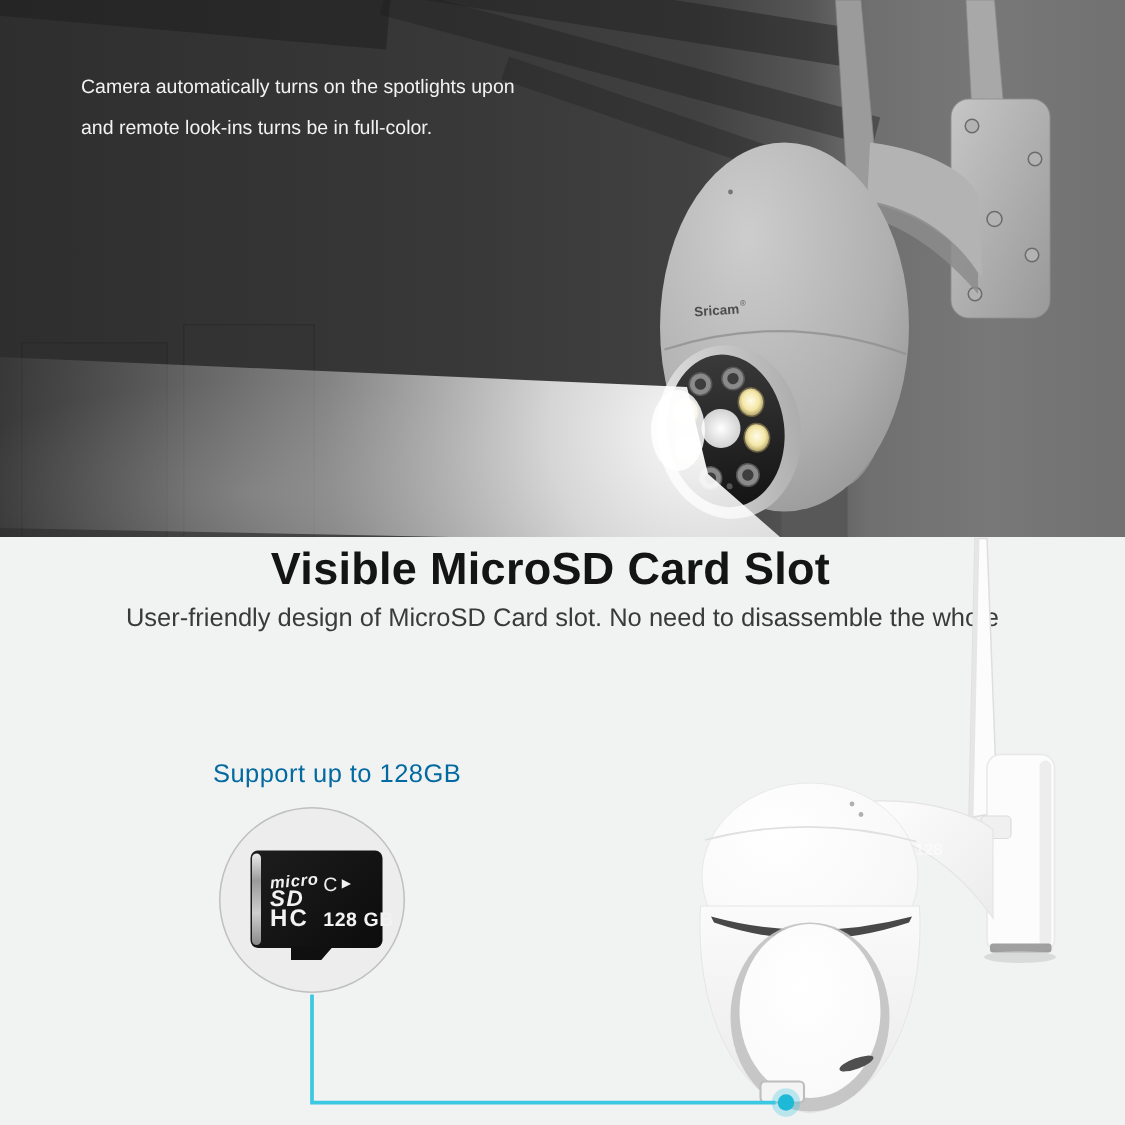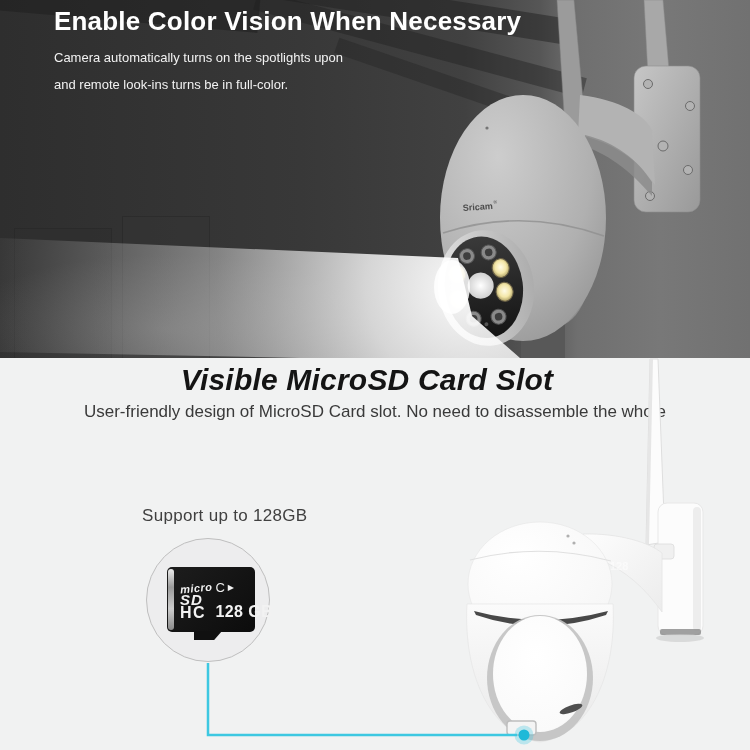--- a/index.html
+++ b/index.html
@@ -25,27 +25,27 @@
   .floor-glow{position:absolute;inset:0;background:radial-gradient(ellipse 40% 30% at 22% 92%,rgba(140,140,140,.30),rgba(0,0,0,0) 70%);}
   .top-title{
     position:absolute;left:54px;top:6px;margin:0;
     font-size:26px;font-weight:700;color:#ffffff;letter-spacing:.2px;white-space:nowrap;
   }
   .top-body{position:absolute;left:54px;top:44px;color:#f2f2f2;font-size:13px;line-height:27px;}
   
   .section-bottom{position:absolute;left:0;top:358px;width:750px;height:392px;background:#f1f2f2;}
   .bottom-title{
     position:absolute;left:0;top:5px;width:734px;margin:0;text-align:center;
-    font-size:30px;font-weight:700;color:#141414;letter-spacing:.2px;font-style:italic;
+    font-size:30px;font-weight:700;color:#141414;letter-spacing:.2px;
   }
   .bottom-sub{
     position:absolute;left:0;top:44px;width:750px;margin:0;text-align:center;
     font-size:17px;color:#3a3a3a;
   }
-  .support-label{position:absolute;left:142px;top:148px;font-size:17px;color:#404040;letter-spacing:.3px;}
+  .support-label{position:absolute;left:142px;top:148px;font-size:17px;color:#0369a1;letter-spacing:.3px;}
   
   .card-circle{
     position:absolute;left:146px;top:180px;width:124px;height:124px;border-radius:50%;
     background:#ededee;border:1px solid #bfbfbf;box-sizing:border-box;
   }
   .sd-card{
     position:absolute;left:20px;top:28px;width:88px;height:65px;border-radius:5px;
     background:linear-gradient(135deg,#1d1d1d,#0c0c0c);
   }
   .sd-edge{
@@ -58,40 +58,39 @@
   }
   .sd-content{position:absolute;left:13px;top:7px;right:3px;bottom:5px;display:flex;color:#f2f2f2;}
   .sd-logo{display:flex;flex-direction:column;justify-content:center;align-items:flex-start;width:42px;}
   .sd-logo .micro{font-size:11px;font-weight:700;font-style:italic;letter-spacing:.5px;transform:rotate(-5deg);line-height:10px;}
   .sd-logo .sdtxt{font-size:15px;font-weight:800;font-style:italic;letter-spacing:1px;line-height:14px;}
   .sd-logo .hctxt{font-size:16px;font-weight:800;letter-spacing:1.5px;line-height:11px;}
   .sd-right{display:flex;flex-direction:column;justify-content:center;margin-left:3px;}
   .class-row{display:flex;align-items:center;gap:3px;}
   .class-c{font-size:13px;color:#ededed;}
   .play{font-size:8px;line-height:8px;}
-  .capacity{font-size:16px;font-weight:700;letter-spacing:.4px;margin-top:8px;white-space:nowrap;}
+  .capacity{font-size:13px;font-weight:700;letter-spacing:.4px;margin-top:8px;white-space:nowrap;}
   
   .overlay{position:absolute;left:0;top:0;width:750px;height:750px;pointer-events:none;}
 </style>
 </head>
 <body>
 
 <div class="page">
 
   <div class="section-top">
     <div class="night-layer">
       <div class="stripe s1"></div>
       <div class="stripe s2"></div>
       <div class="stripe s3"></div>
       <div class="stripe s4"></div>
       <div class="panel p1"></div>
       <div class="panel p2"></div>
       <div class="floor-glow"></div>
     </div>
-    <h1 class="top-title">Enable Color Vision When Necessary</h1>
     <div class="top-body">
       <div>Camera automatically turns on the spotlights upon</div>
       <div>and remote look-ins turns be in full-color.</div>
     </div>
   </div>
 
   <div class="section-bottom">
     <h2 class="bottom-title">Visible MicroSD Card Slot</h2>
     <p class="bottom-sub">User-friendly design of MicroSD Card slot. No need to disassemble the whole</p>
     <div class="support-label">Support up to 128GB</div>

